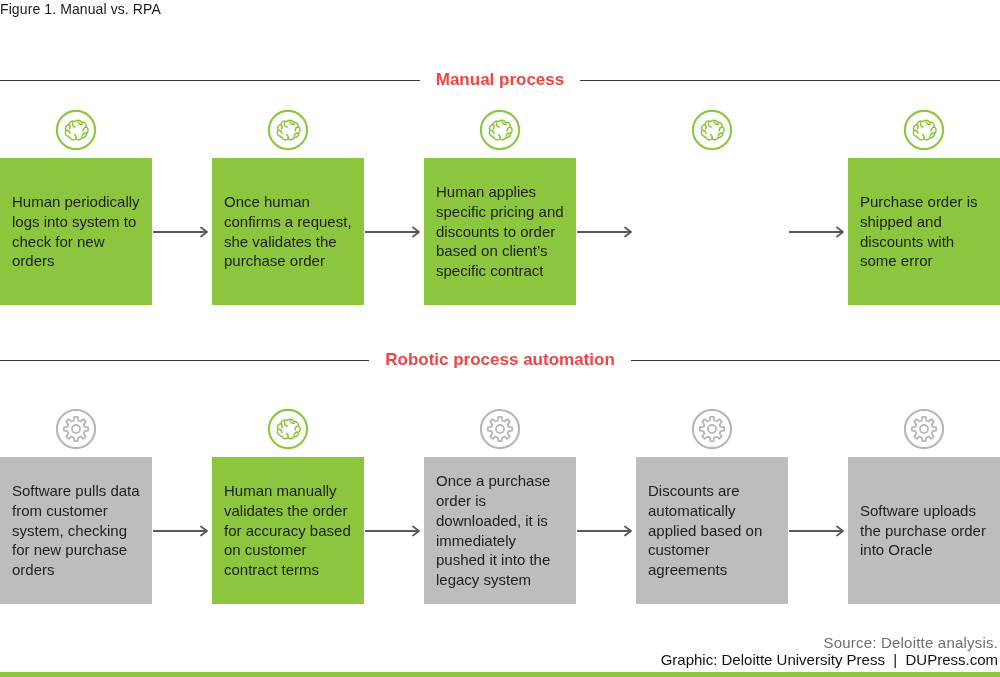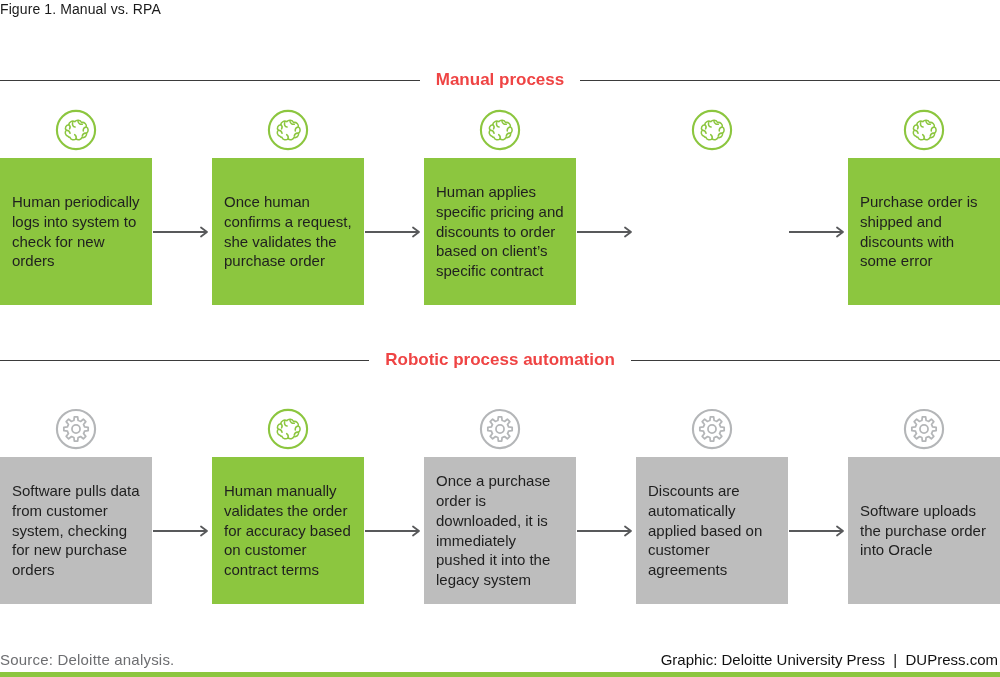--- a/index.html
+++ b/index.html
@@ -41,21 +41,21 @@
   .box.green{background:var(--green,#8cc63f);}
   .box.gray{background:var(--gray,#bdbdbd);}
   .brain{color:var(--green,#8cc63f);}
   .gear{color:var(--icon-gray,#b4b6b8);}
   
   .arrow{position:absolute;top:117px;width:58px;height:12px;line-height:0;color:var(--arrow,#58595b);}
   .arrow.a1{left:153px;} .arrow.a2{left:365px;} .arrow.a3{left:577px;} .arrow.a4{left:789px;}
   
   .footer{
     position:absolute;left:0;right:2px;bottom:9px;
-    display:flex;justify-content:space-between;align-items:flex-end;
+    display:flex;justify-content:space-between;align-items:flex-end;flex-direction:column;
   }
   .source{font-size:15px;font-weight:300;color:#6d6e71;letter-spacing:.2px;}
   .credit{font-size:15px;font-weight:400;color:#111;white-space:pre;}
   .bottom-bar{
     position:absolute;left:0;right:0;bottom:0;height:5px;
     background:var(--green,#8cc63f);
   }
 </style>
 </head>
 <body style="--green: #8cc63f; --gray: #bdbdbd; --icon-gray: #b4b6b8; --arrow: #58595b; --ink: #1f1f1f;">

